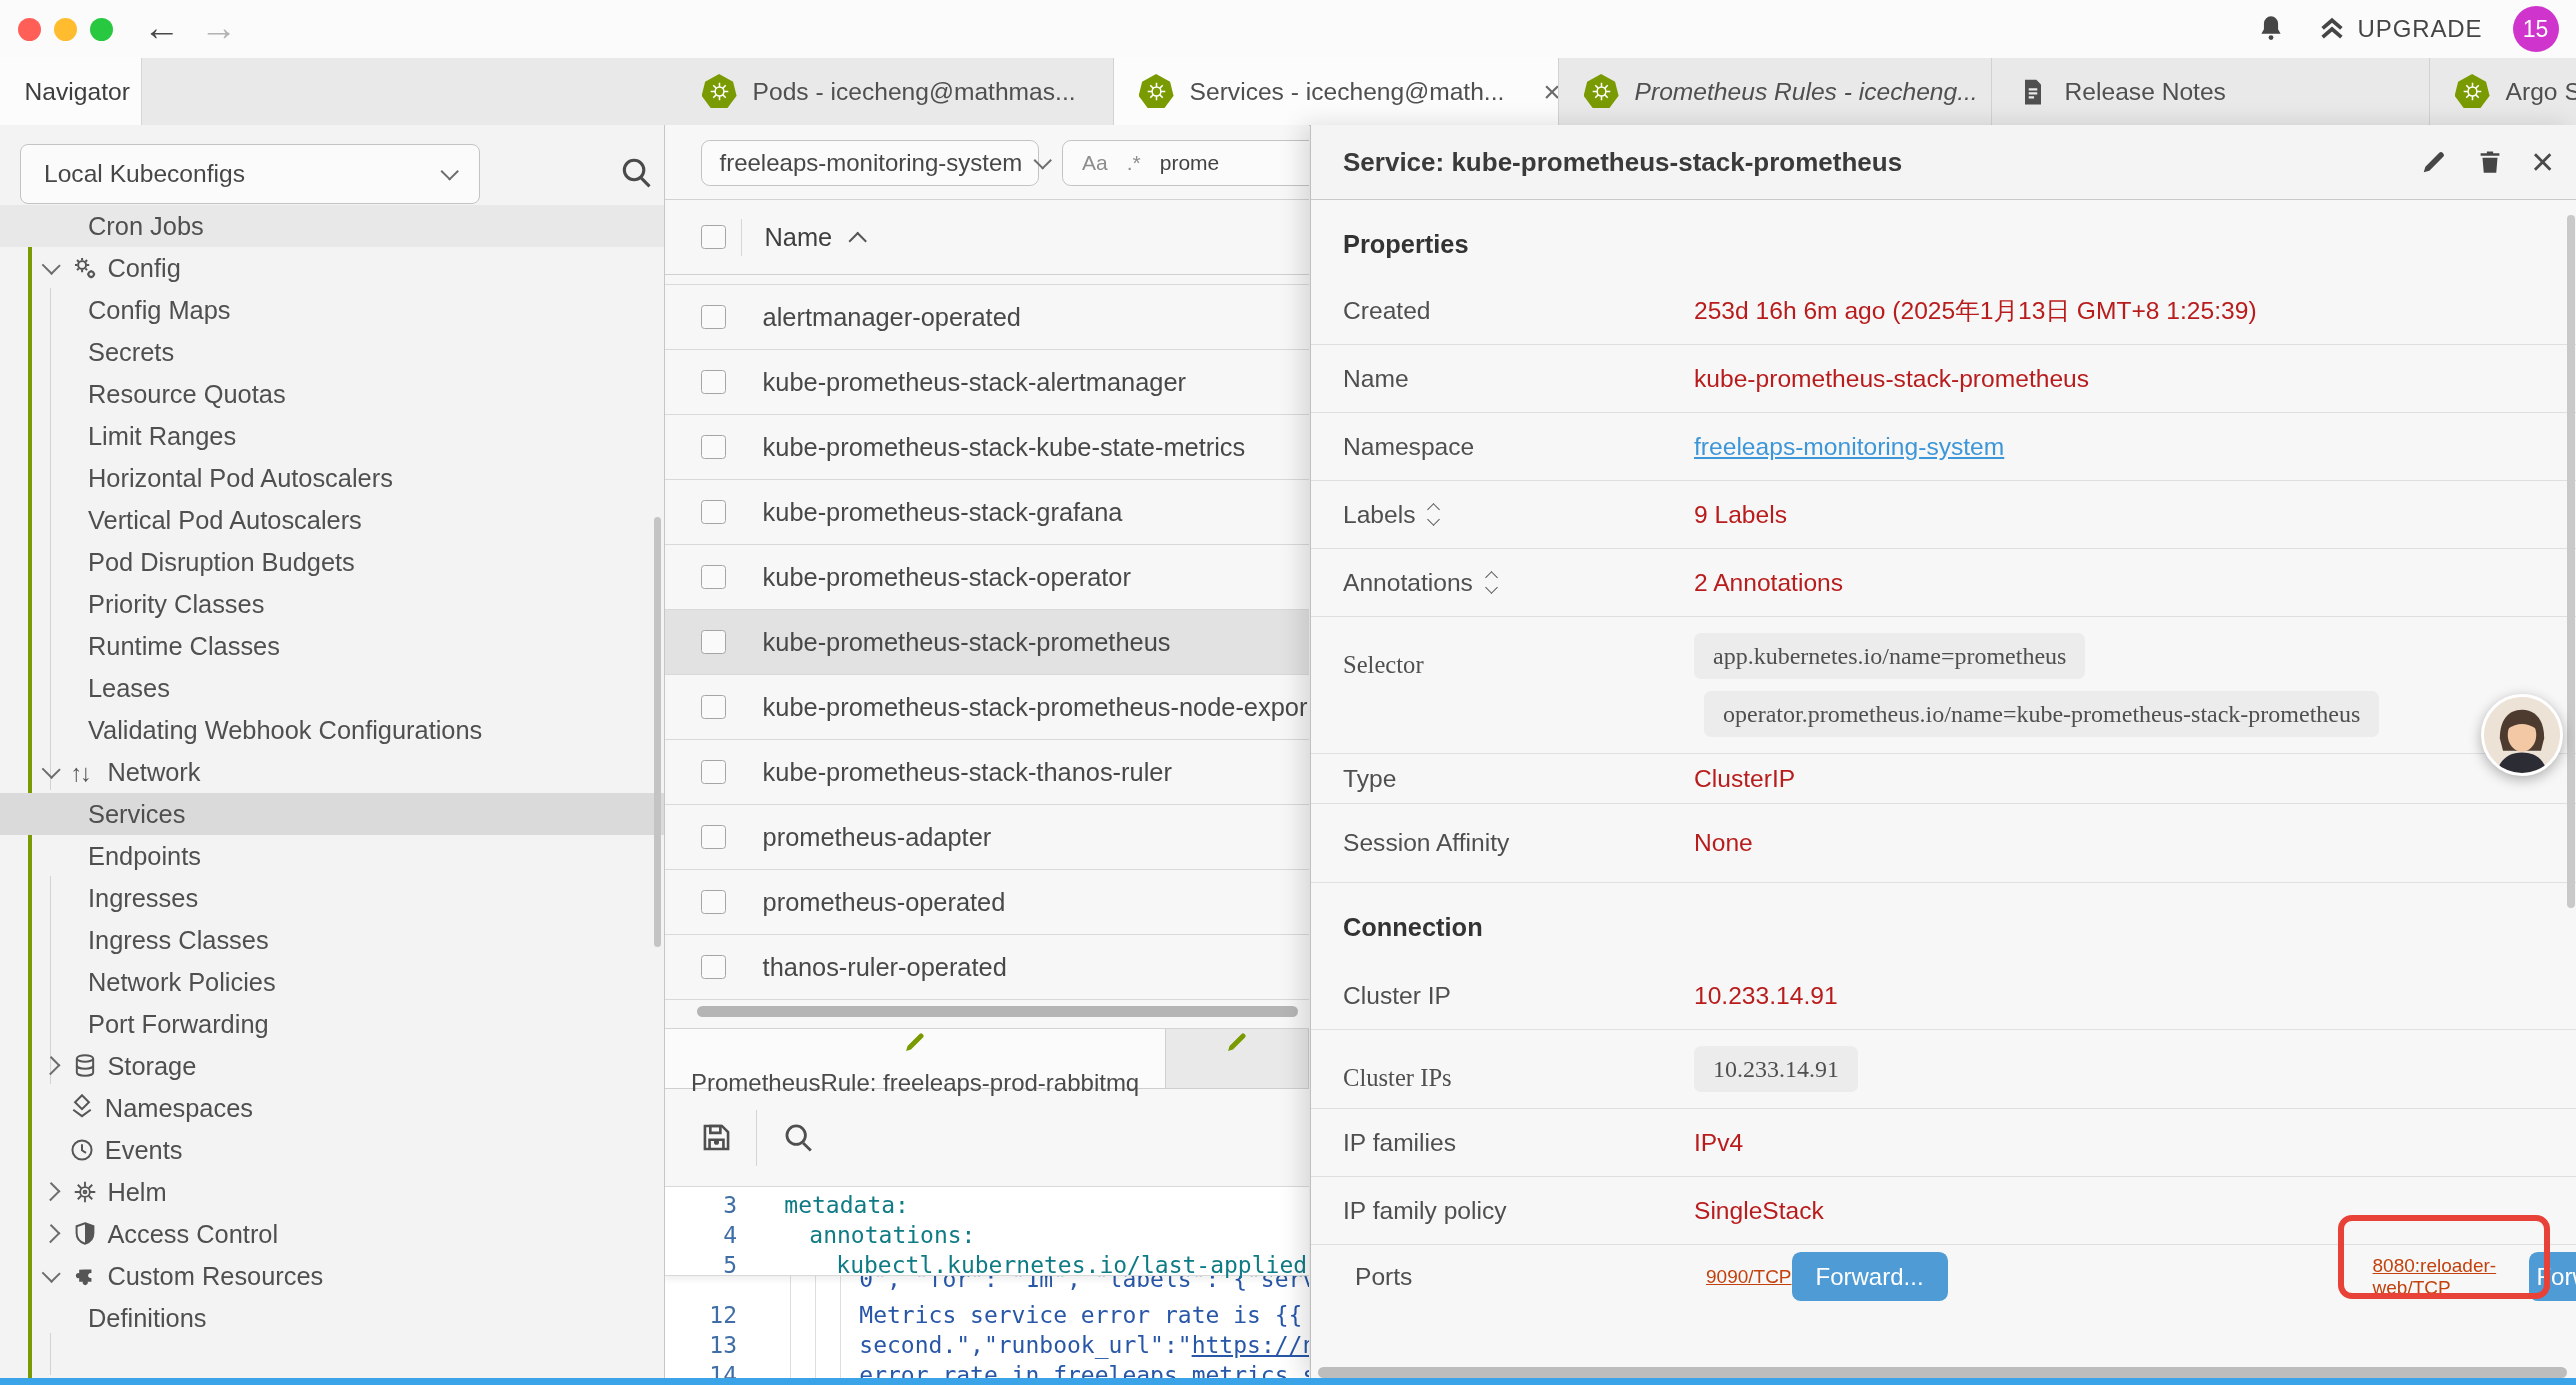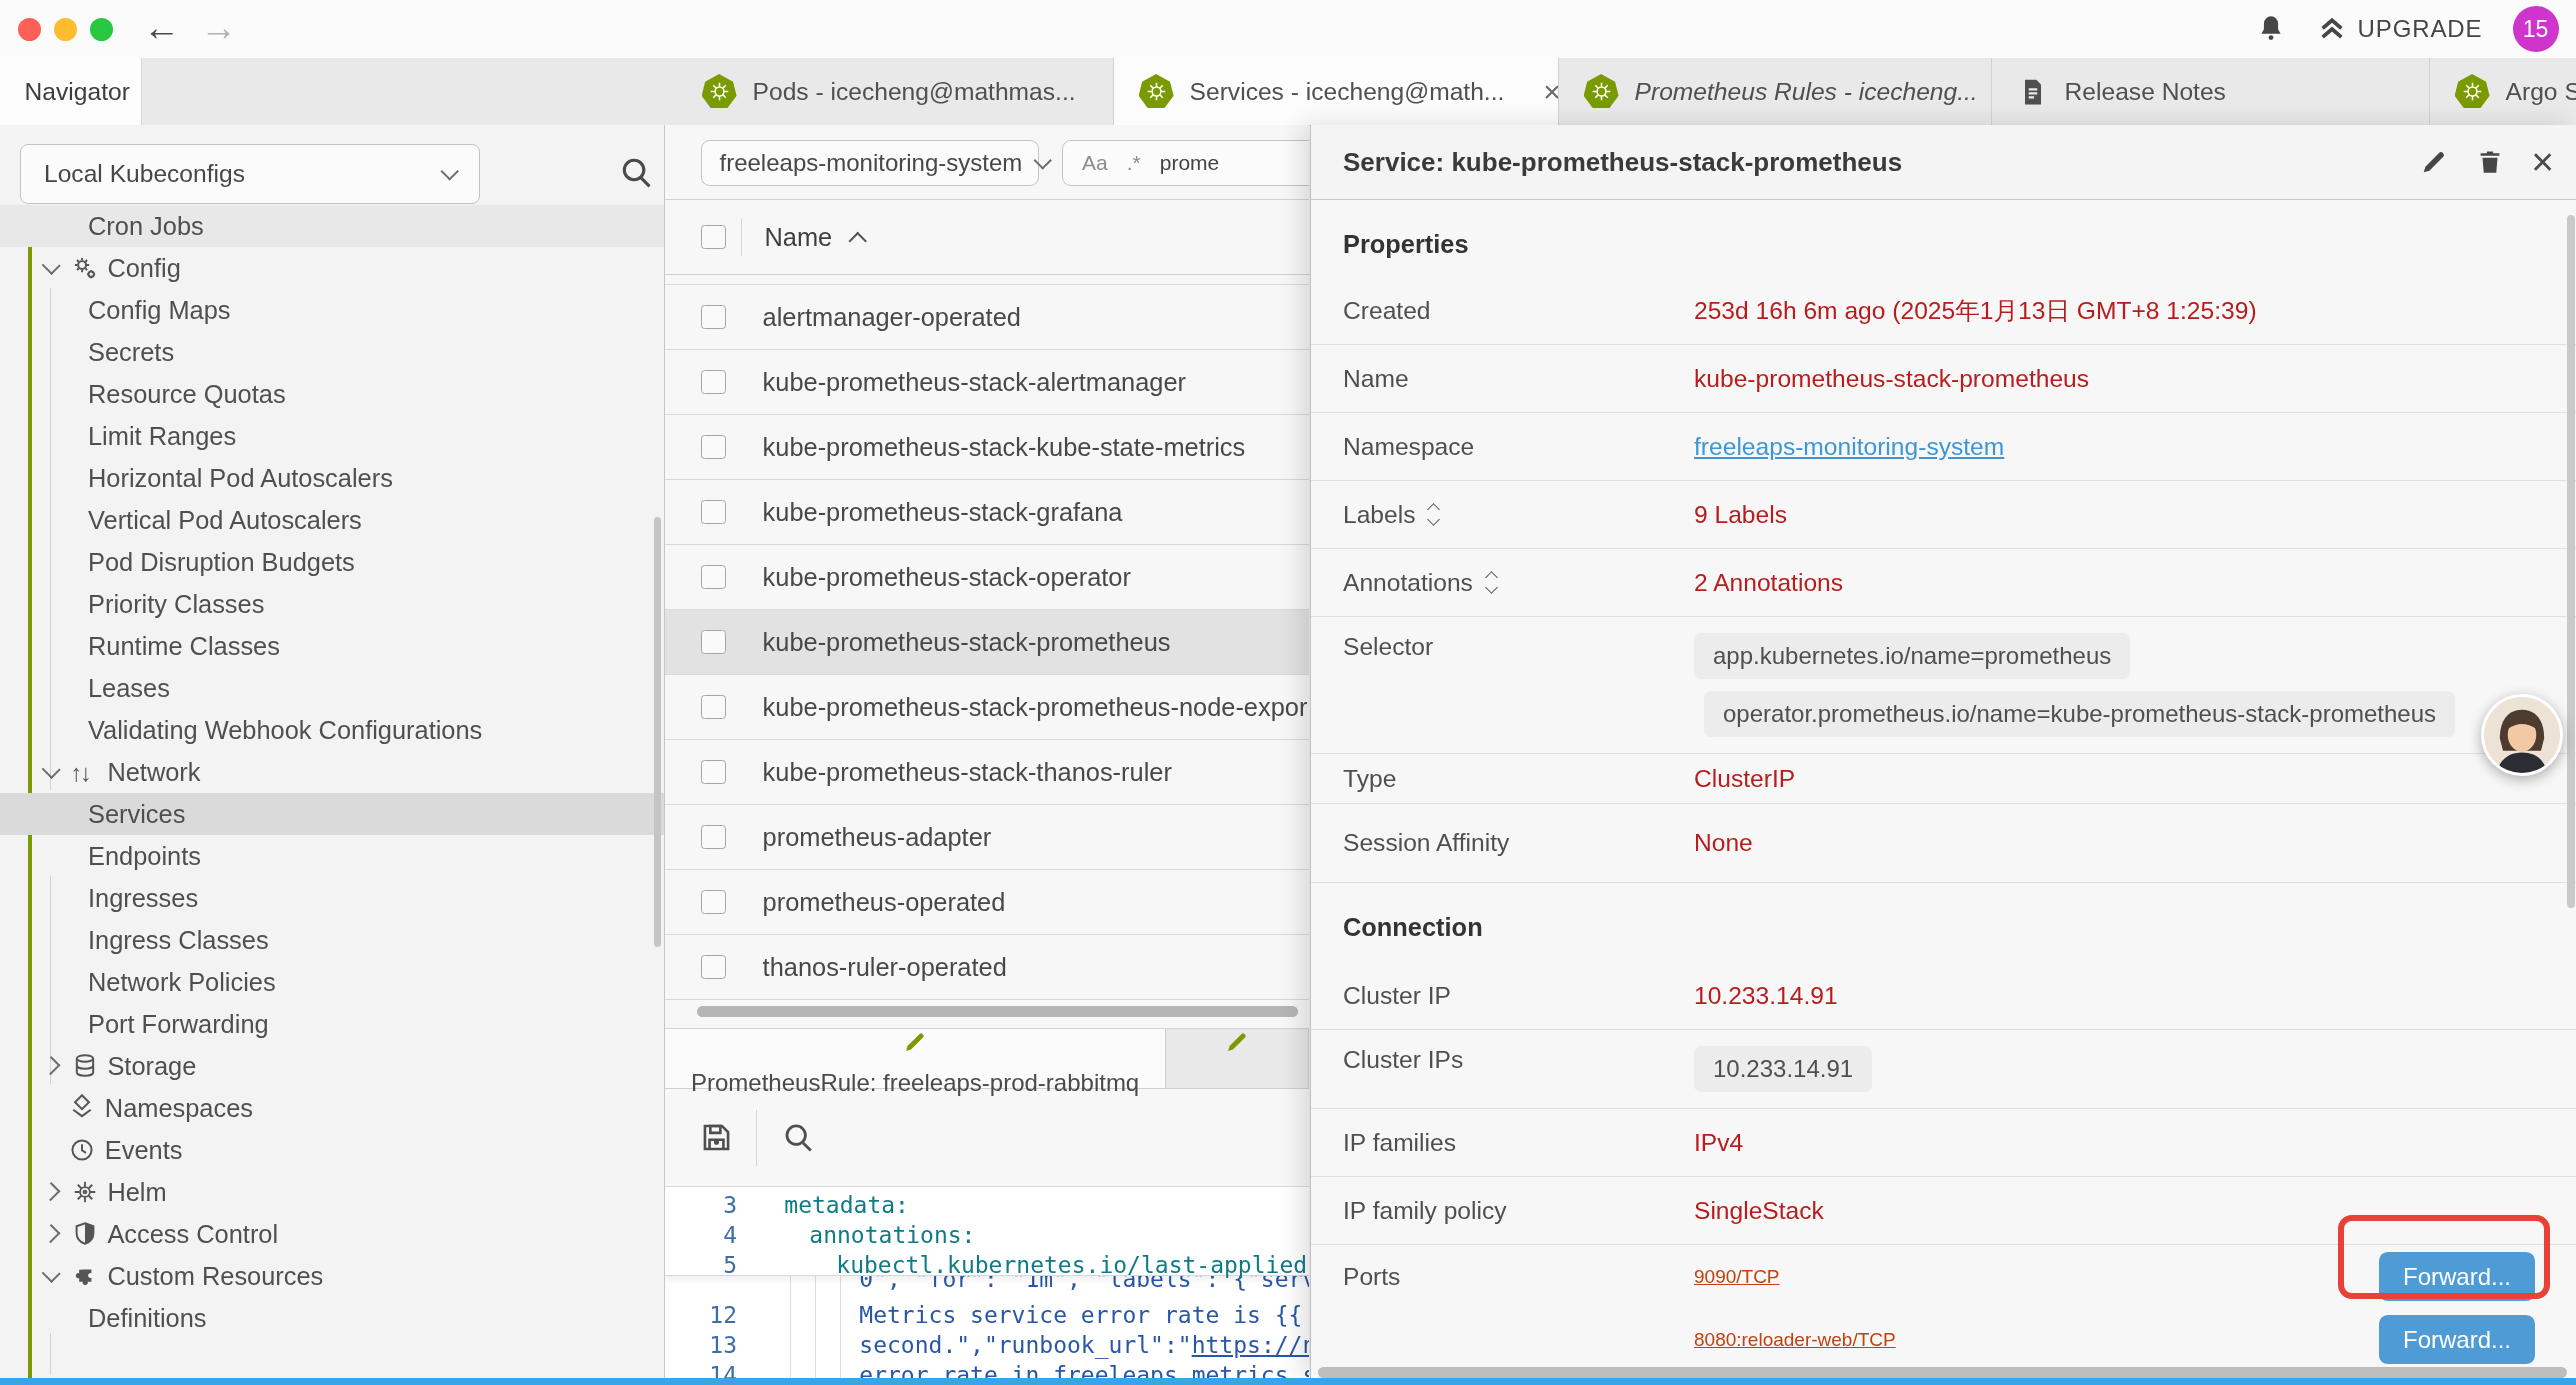--- a/index.html
+++ b/index.html
@@ -130,25 +130,25 @@
   .dheading.conn{height:49px;padding-top:30px;}
   .drow{display:flex;align-items:center;margin:0 0 0 0;padding-left:32px;border-bottom:0.9px solid #e0e0e0;box-sizing:border-box;height:68px;}
   .drow.short{height:50px;} .drow.tall{height:79px;}
   .dlabel{width:351px;flex:0 0 351px;font-size:24.6px;color:#4f4f4f;display:flex;align-items:center;gap:14px;}
   .updown{display:inline-flex;flex-direction:column;gap:1.8px;}
   .updown i{width:8px;height:8px;border-right:1.9px solid #555;border-bottom:1.9px solid #555;display:block;}
   .updown .u{transform:rotate(-135deg);} .updown .d{transform:rotate(45deg);}
   .dvalue{font-size:24.6px;color:#b91c1c;}
   .dvalue.link{color:#3c96d8;text-decoration:underline;}
   .drow.chips{flex-direction:column;align-items:flex-start;justify-content:center;gap:12.3px;height:auto;padding-top:16px;padding-bottom:16px;}
-  .chiprow{display:flex;width:100%;align-items:flex-start;}
+  .chiprow{display:flex;width:100%;align-items:flex-end;font-family:Liberation Serif, serif;}
   .chip{background:#ececec;border-radius:7px;height:46px;display:flex;align-items:center;padding:0 19px;font-size:24px;color:#4f4f4f;white-space:nowrap;}
   .chiprow .chip{margin-left:351px;}
   .chiprow.c2 .chip{margin-left:361px;}
-  .drow.ports{flex-direction:column;align-items:stretch;height:auto;border-bottom:none;padding-left:0;}
+  .drow.ports{flex-direction:row;align-items:stretch;height:auto;border-bottom:none;padding-left:12px;}
   .portline{display:flex;align-items:center;height:63px;padding-left:32px;box-sizing:border-box;}
   .portline .dlabel{flex:0 0 351px;}
   .plink{font-size:19px;color:#c2410c;text-decoration:underline;}
   .fwd-btn{margin-left:auto;margin-right:42px;width:156px;height:49px;background:#4f9bd6;color:#fff;font-size:24px;
            border:none;border-radius:8.8px;display:flex;align-items:center;justify-content:center;font-family:inherit;}
   .dvscroll{position:absolute;left:1256px;top:90px;width:8px;height:693px;background:#c9c9c9;border-radius:4.4px;z-index:12;}
   .dhscroll{position:absolute;left:7px;top:1242px;width:1249px;height:11.4px;background:#bdbdbd;border-radius:6.1px;z-index:12;}
 
   .red-annot{position:absolute;left:2338px;top:1215px;width:212px;height:84px;border:6.1px solid #e84137;border-radius:14px;
              box-sizing:border-box;z-index:40;}

